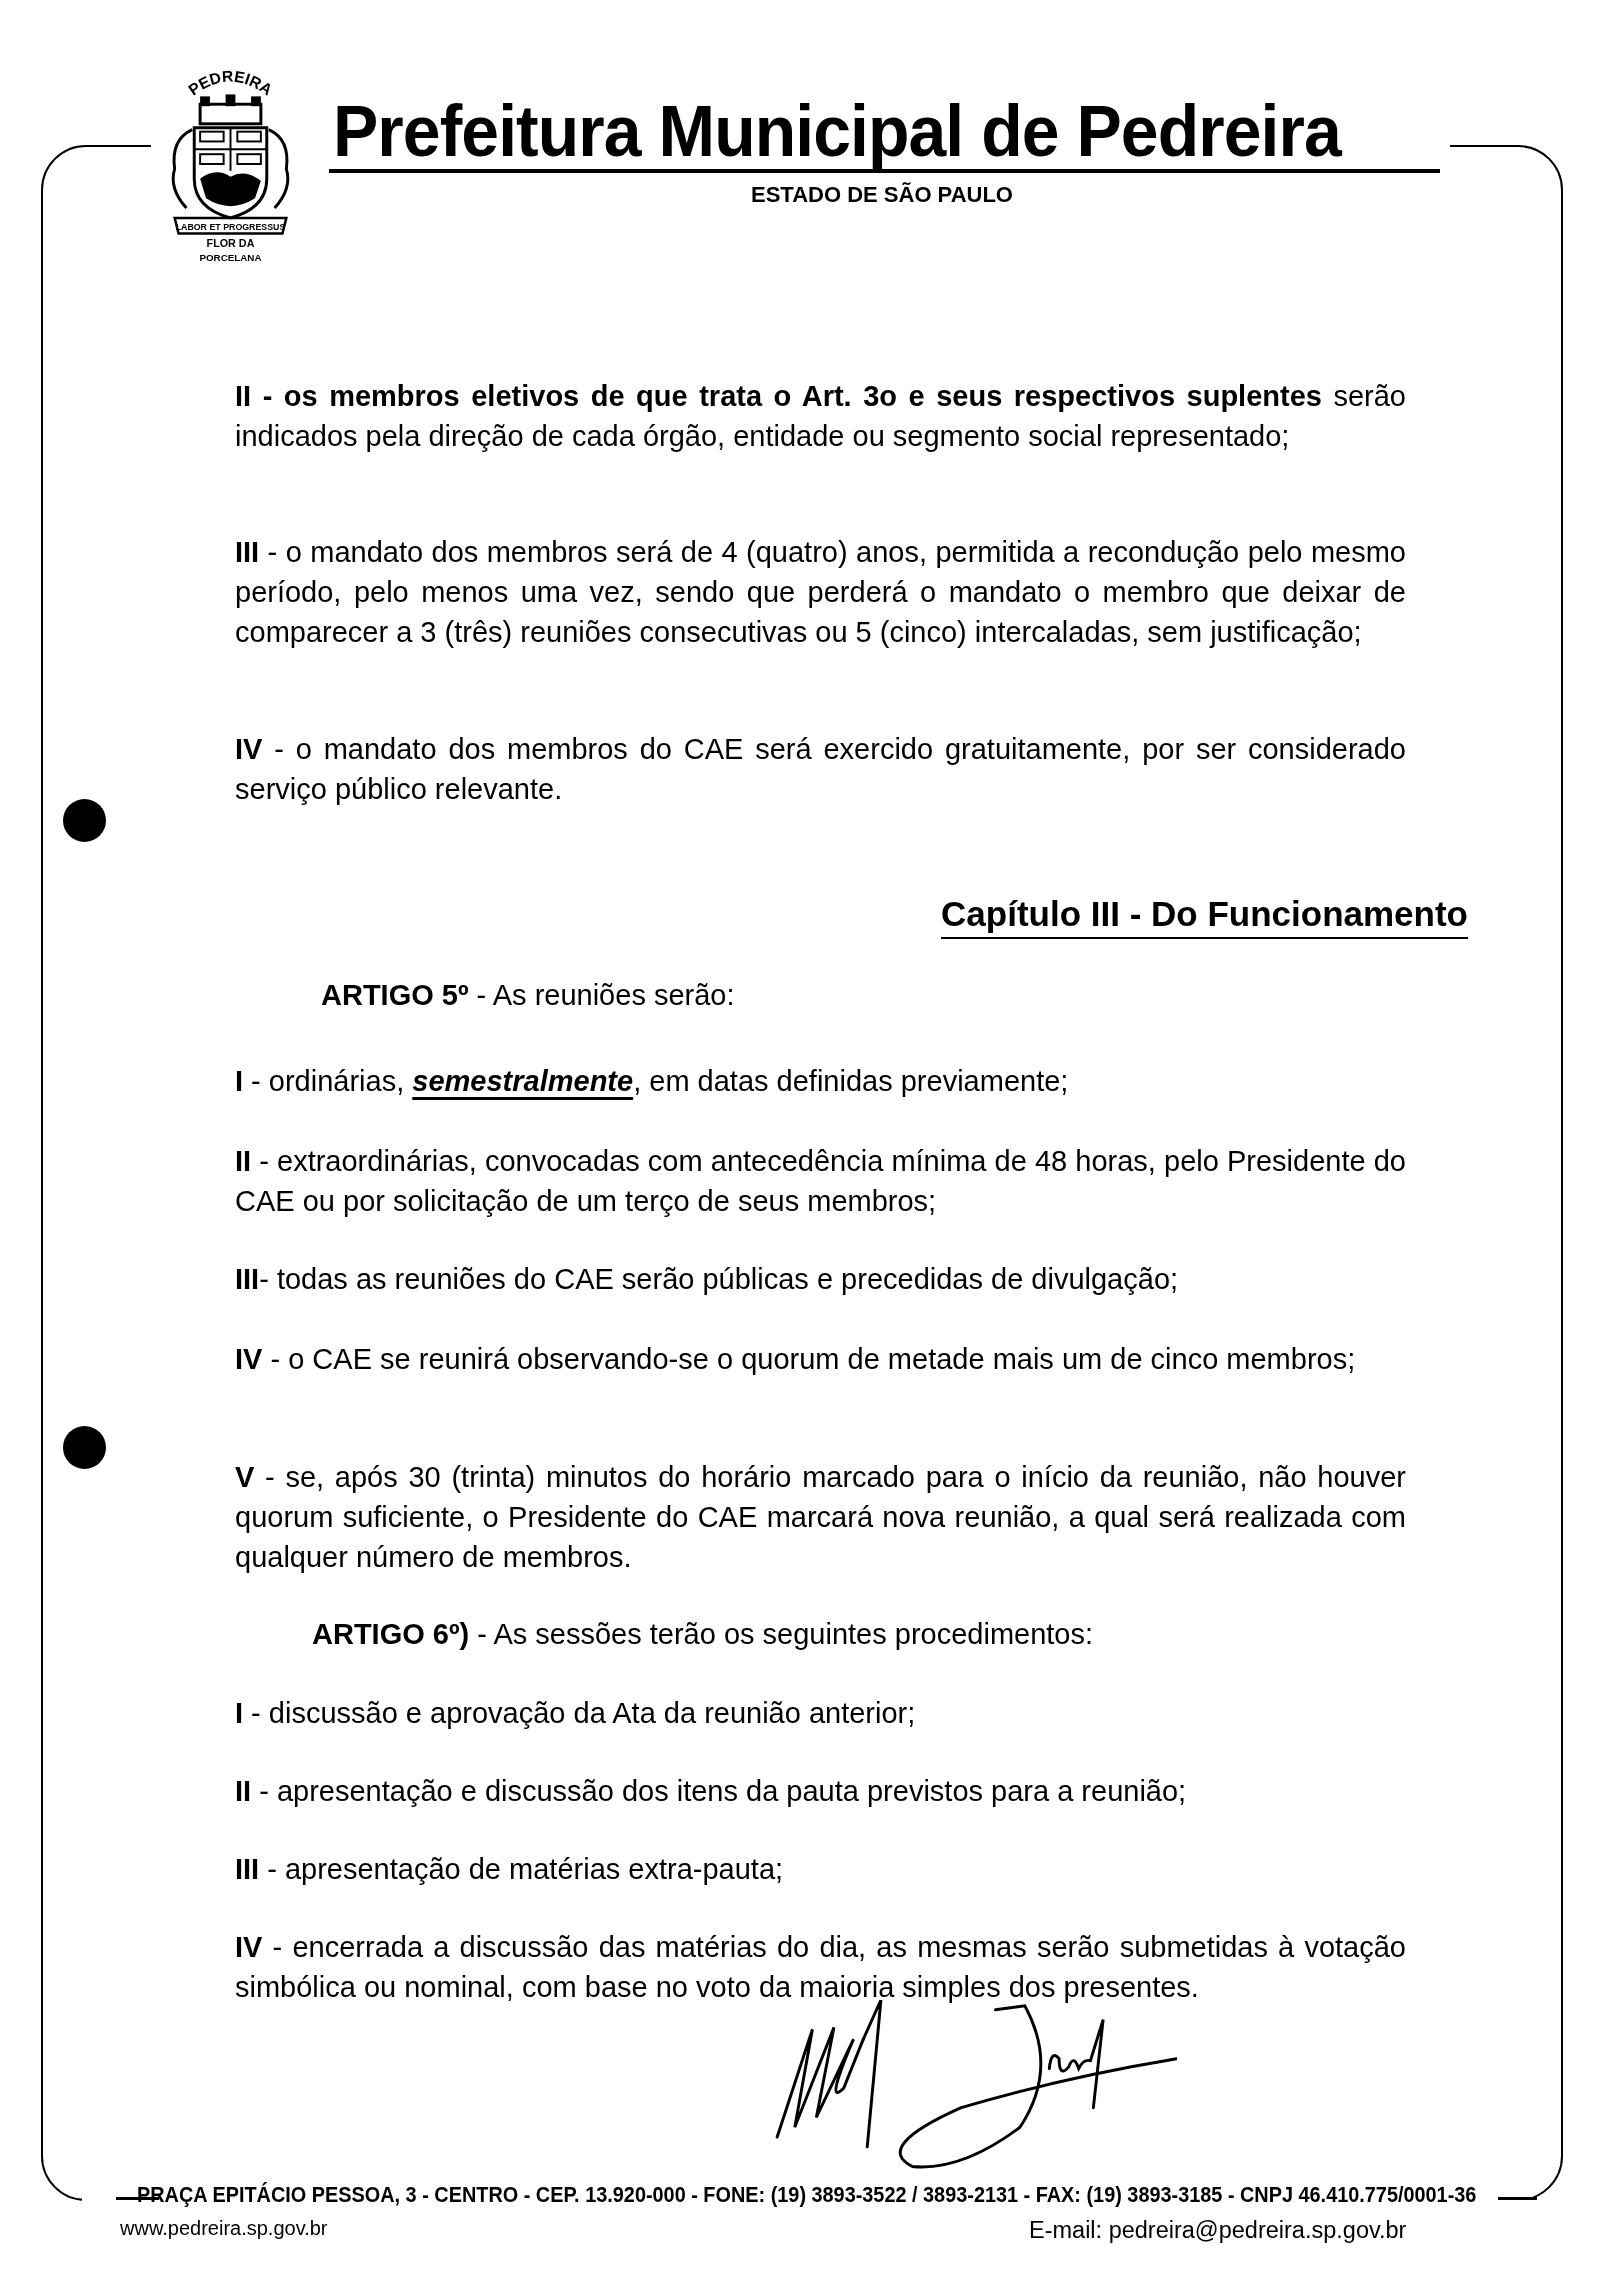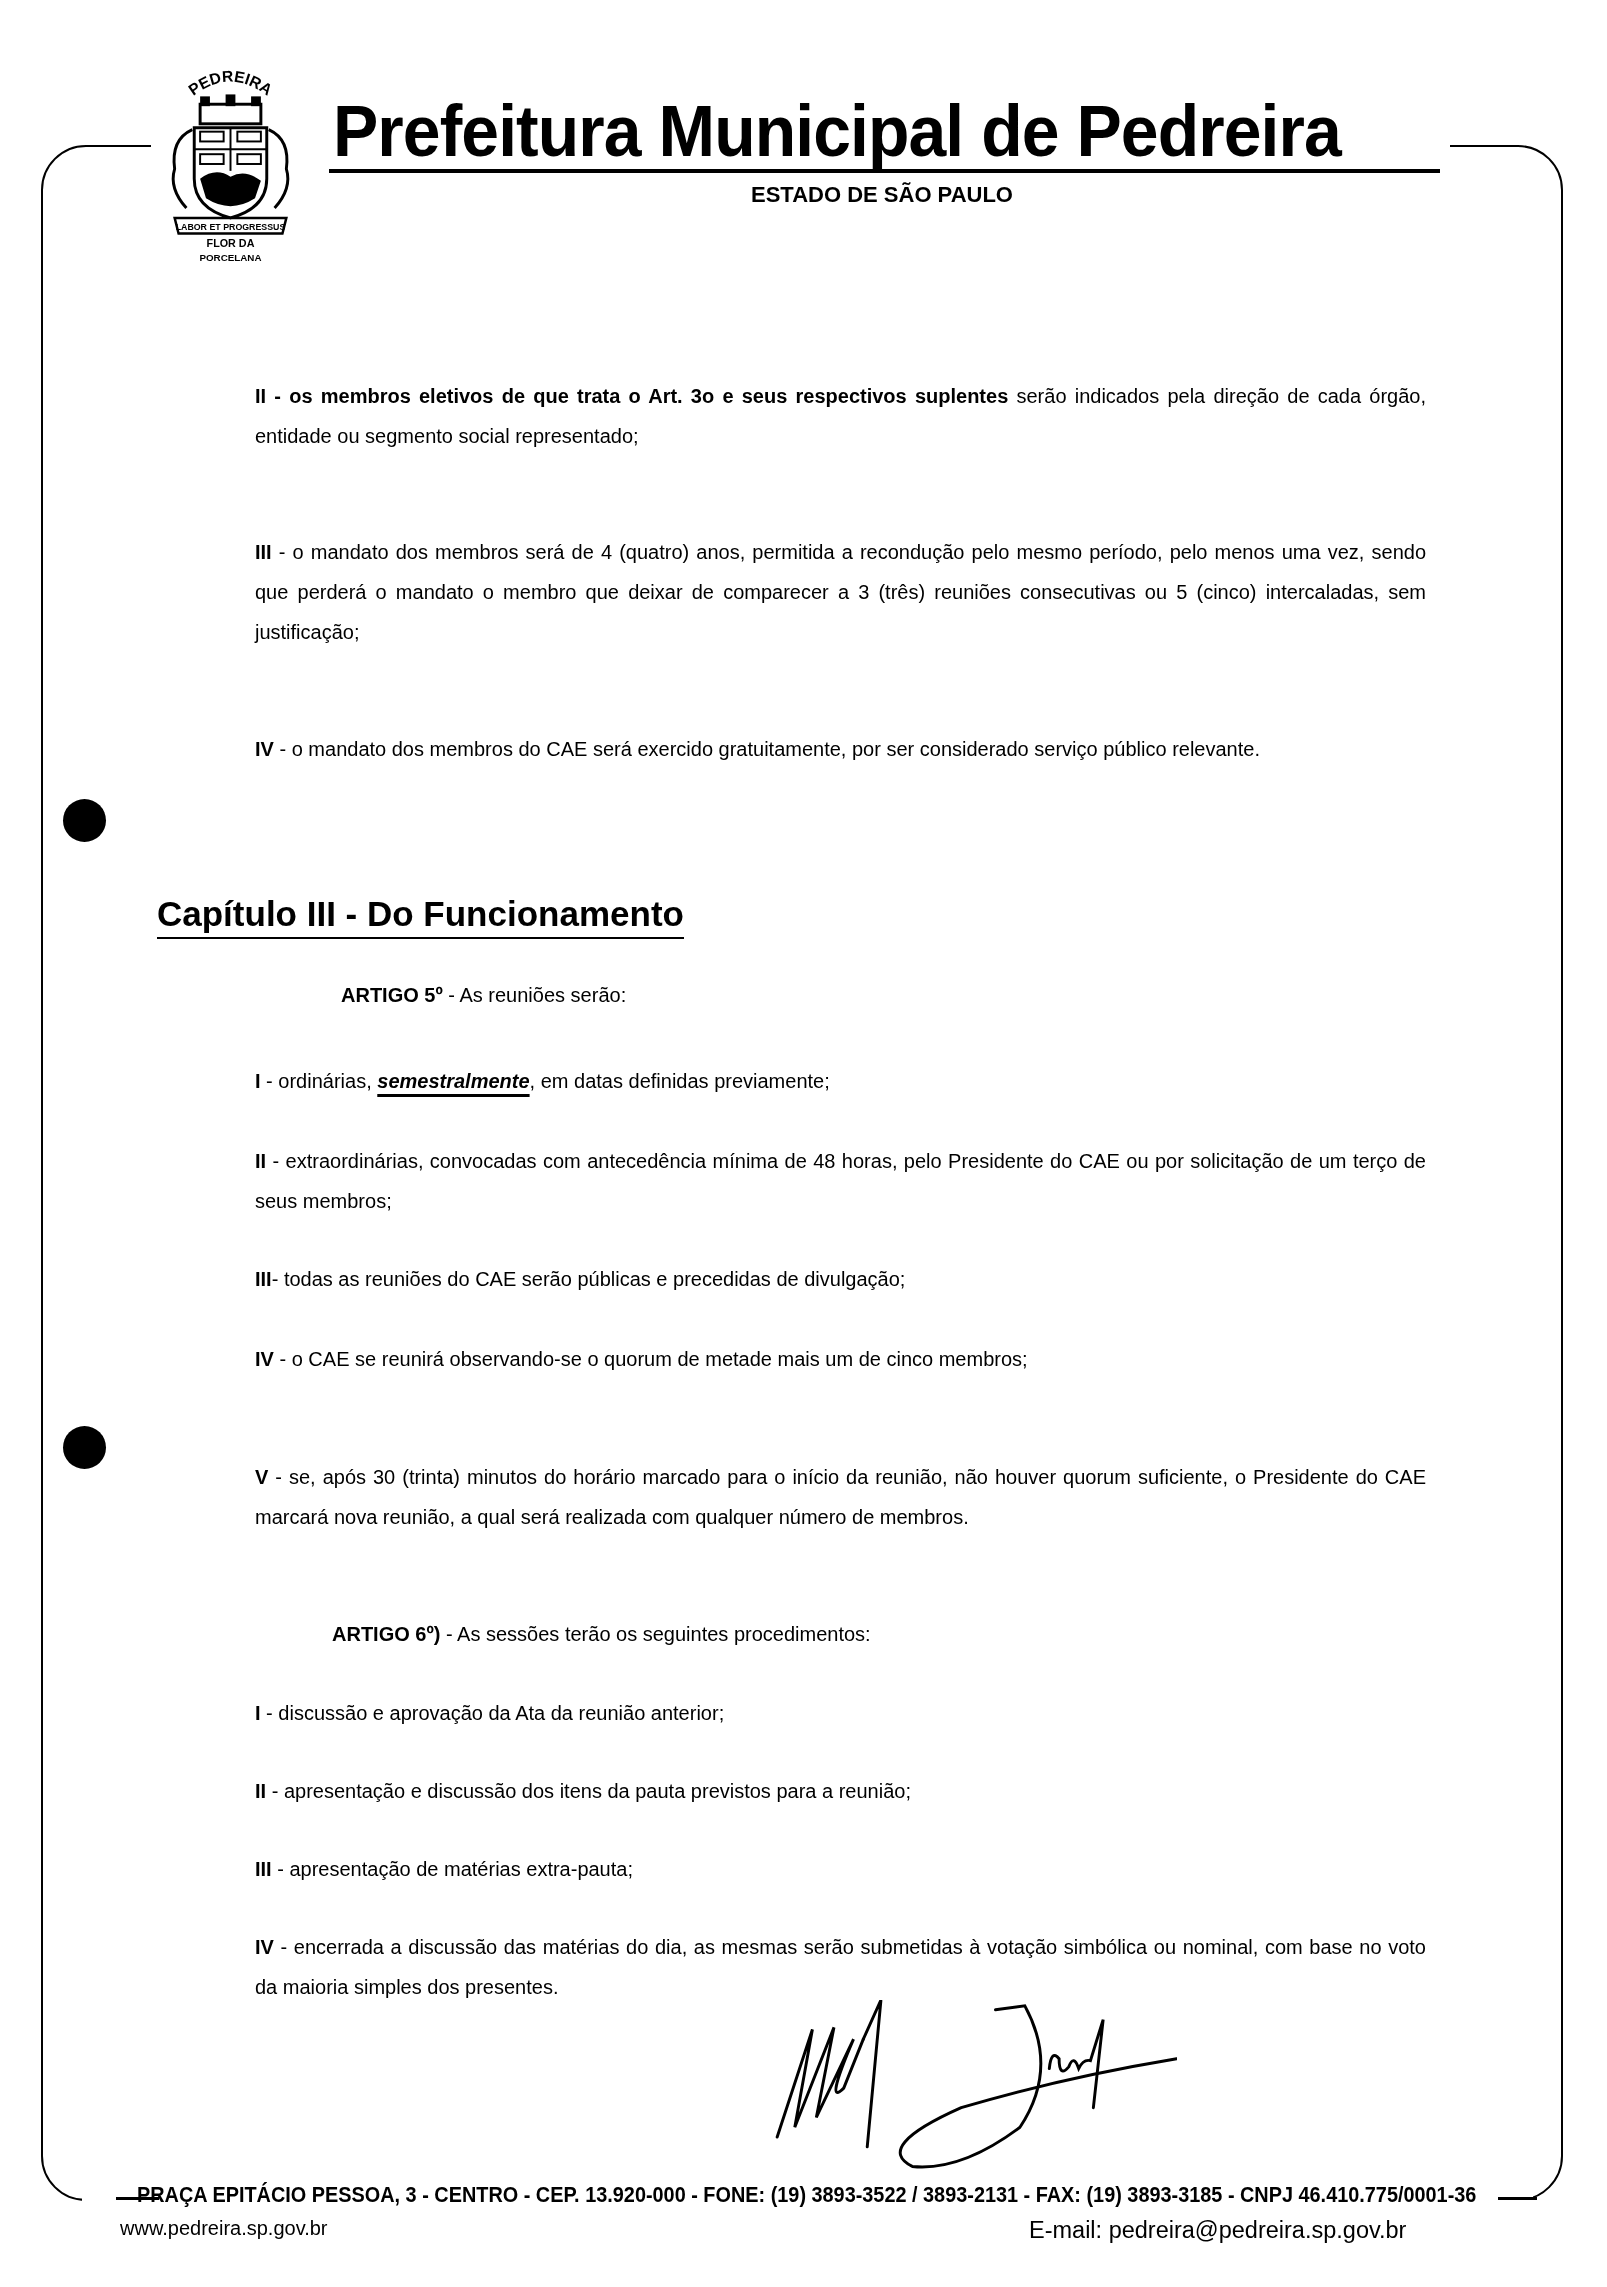--- a/index.html
+++ b/index.html
@@ -31,25 +31,25 @@
     }
     .title-rule { position: absolute; left: 329px; top: 169px; width: 1111px; height: 3.9px; background:#000; }
     .subtitle {
       position: absolute; left: 0; width: 1607px; top: 182px; text-align: center;
       font-weight: 700; font-size: 22px; padding-left: 157px; box-sizing: border-box;
     }
 
     
     .para {
       position: absolute; left: 235px; width: 1171px;
-      font-size: 20px; line-height: 40px; text-align: justify; margin-left: 20px;
+      font-size: 29px; line-height: 40px; text-align: justify;
     }
     .para b { font-weight: 700; }
     .chapter {
-      position: absolute; left: 0; width: 1468px; top: 894px; text-align: left;
+      position: absolute; left: 0; width: 1468px; top: 894px; text-align: right;
       font-size: 35px; font-weight: 700; padding-left: 157px; box-sizing: border-box;
     }
     .chapter span { border-bottom: 2.9px solid #000; padding-bottom: 3.9px; }
     .u { text-decoration: underline; text-decoration-thickness: 2.9px; text-underline-offset: 5.9px; font-weight: 700; font-style: italic; }
 
     .punch { position: absolute; width: 43px; height: 43px; border-radius: 50%; background: #000; }
 
     .signature { position: absolute; left: 765px; top: 2000px; width: 412px; height: 186px; }
 
     .footer1 {

